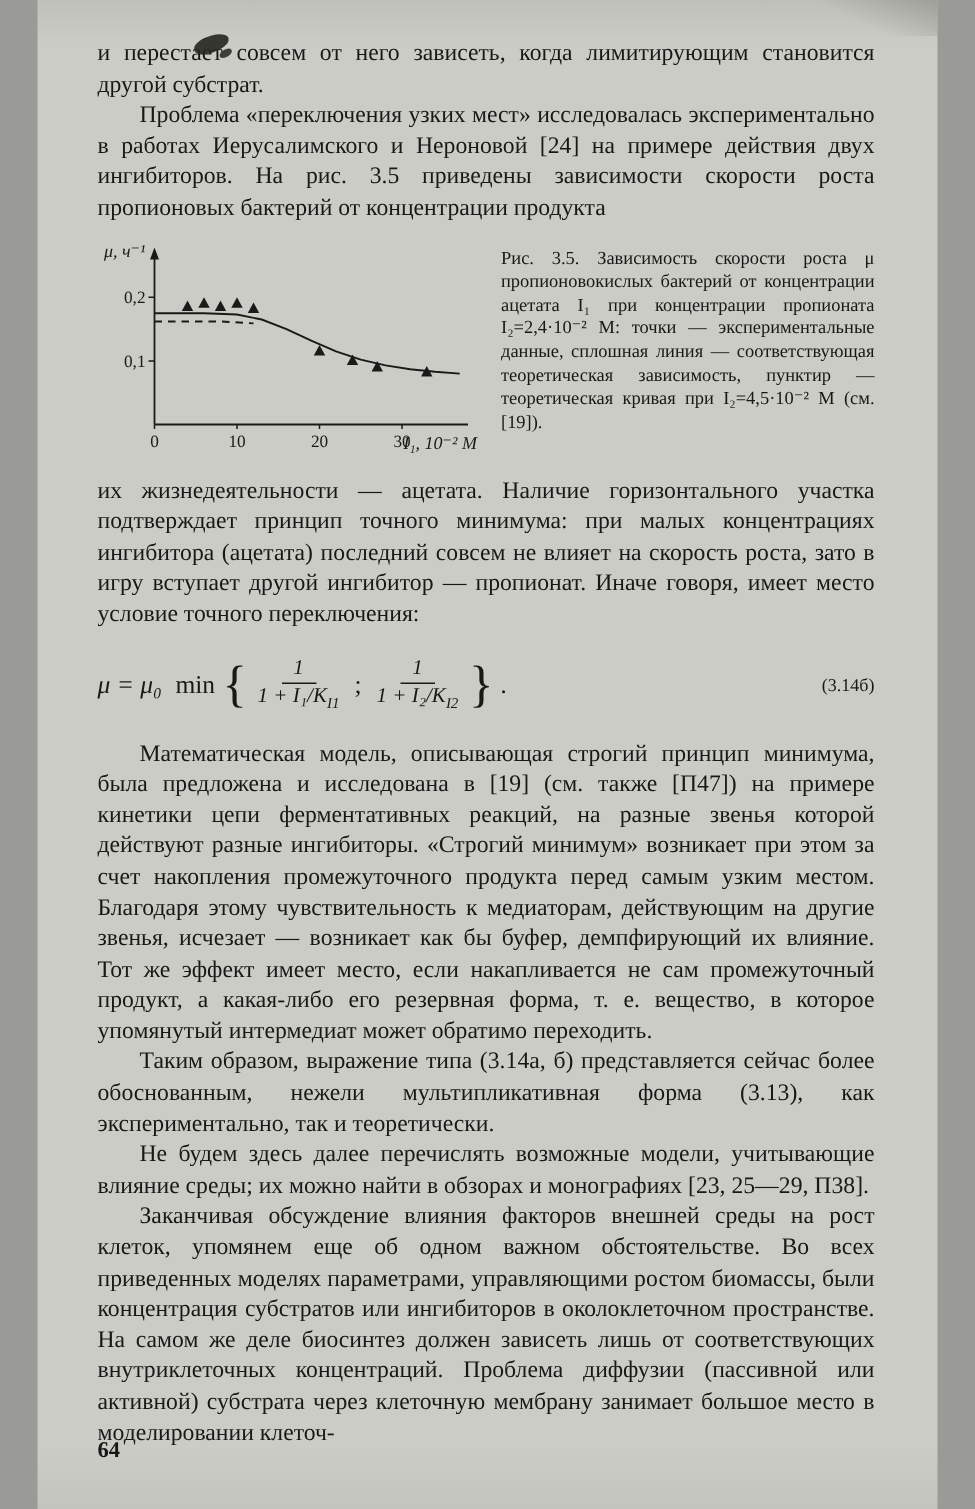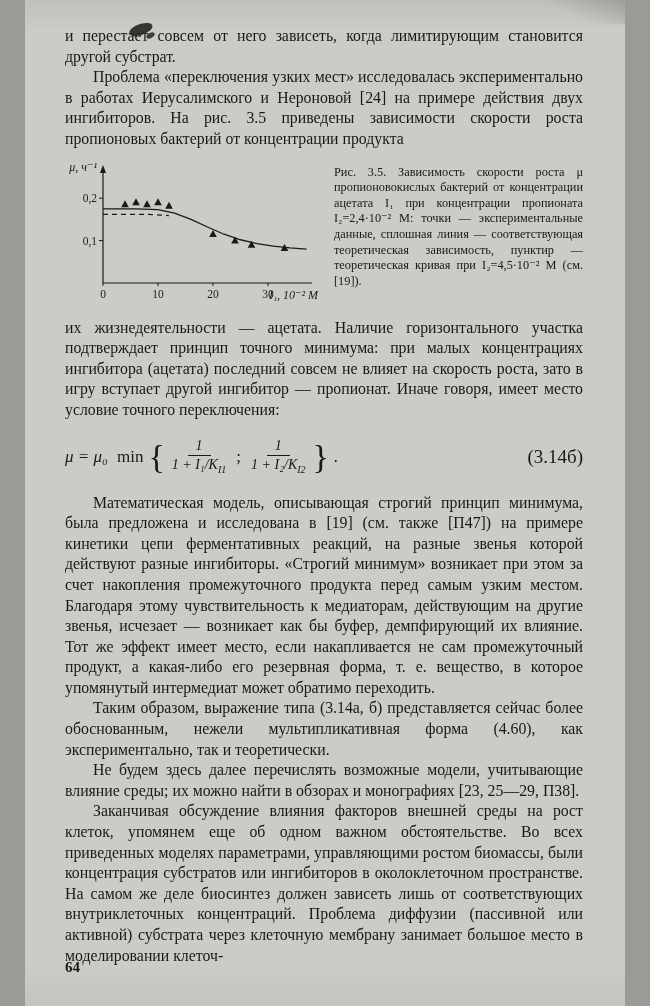--- a/index.html
+++ b/index.html
@@ -32,21 +32,21 @@
   
   .formula-row{position:relative;display:flex;justify-content:flex-start;align-items:center;margin:13px 0 13px 0;min-height:46px;}
   .eq-body{display:inline-flex;align-items:center;gap:5px;font-style:italic;font-size:17px;}
   .eq-min{font-style:normal;margin-left:4px;}
   .brace{font-style:normal;font-size:34px;font-weight:400;line-height:1;}
   .frac{display:inline-flex;flex-direction:column;align-items:center;font-size:14px;margin:0 2px;}
   .frac .num{display:block;padding:0 8px 1px;border-bottom:1px solid #1a1a18;}
   .frac .den{display:block;padding-top:1px;white-space:nowrap;}
   .frac sub{font-size:10px;}
   .eq-sep{font-style:normal;padding:0 3px;}
-  .eq-number{position:absolute;right:0;top:50%;transform:translateY(-50%);font-style:normal;font-size:19px;}
+  .eq-number{position:absolute;right:0;top:50%;transform:translateY(-50%);font-style:normal;font-size:12px;}
 
   .page-number{position:absolute;left:40px;bottom:30px;font-weight:bold;font-size:15px;margin-top:29px;}
 
   
   .smudge-a{position:absolute;left:104px;top:24px;width:24px;height:11px;background:#26261f;border-radius:55% 45% 60% 40%;transform:rotate(-16deg);opacity:.9;}
   .smudge-b{position:absolute;left:121px;top:33px;width:9px;height:5px;background:#26261f;border-radius:50%;transform:rotate(-30deg);opacity:.85;}
   .corner-shade{position:absolute;right:0;top:0;width:80px;height:24px;background:linear-gradient(205deg,#77776f,rgba(120,120,112,0) 65%);opacity:.45;}
 </style>
 </head>
 <body>
@@ -110,18 +110,18 @@
         <span class="num">1</span>
         <span class="den"><span>1 + I₂/K</span><sub>I2</sub></span>
       </span>
       <span class="brace">}</span>
       <span>.</span>
     </span>
     <span class="eq-number">(3.14б)</span>
   </div>
 
   <p class="ind">Математическая модель, описывающая строгий принцип минимума, была предложена и исследована в [19] (см. также [П47]) на примере кинетики цепи ферментативных реакций, на разные звенья которой действуют разные ингибиторы. «Строгий минимум» возникает при этом за счет накопления промежуточного продукта перед самым узким местом. Благодаря этому чувствительность к медиаторам, действующим на другие звенья, исчезает — возникает как бы буфер, демпфирующий их влияние. Тот же эффект имеет место, если накапливается не сам промежуточный продукт, а какая-либо его резервная форма, т. е. вещество, в которое упомянутый интермедиат может обратимо переходить.</p>
-  <p class="ind">Таким образом, выражение типа (3.14а, б) представляется сейчас более обоснованным, нежели мультипликативная форма (4.60), как экспериментально, так и теоретически.</p>
+  <p class="ind">Таким образом, выражение типа (3.14а, б) представляется сейчас более обоснованным, нежели мультипликативная форма (3.13), как экспериментально, так и теоретически.</p>
   <p class="ind">Не будем здесь далее перечислять возможные модели, учитывающие влияние среды; их можно найти в обзорах и монографиях [23, 25—29, П38].</p>
   <p class="ind">Заканчивая обсуждение влияния факторов внешней среды на рост клеток, упомянем еще об одном важном обстоятельстве. Во всех приведенных моделях параметрами, управляющими ростом биомассы, были концентрация субстратов или ингибиторов в околоклеточном пространстве. На самом же деле биосинтез должен зависеть лишь от соответствующих внутриклеточных концентраций. Проблема диффузии (пассивной или активной) субстрата через клеточную мембрану занимает большое место в моделировании клеточ-</p>
 
   <div class="page-number">64</div>
 </div>
 
 </body></html>

